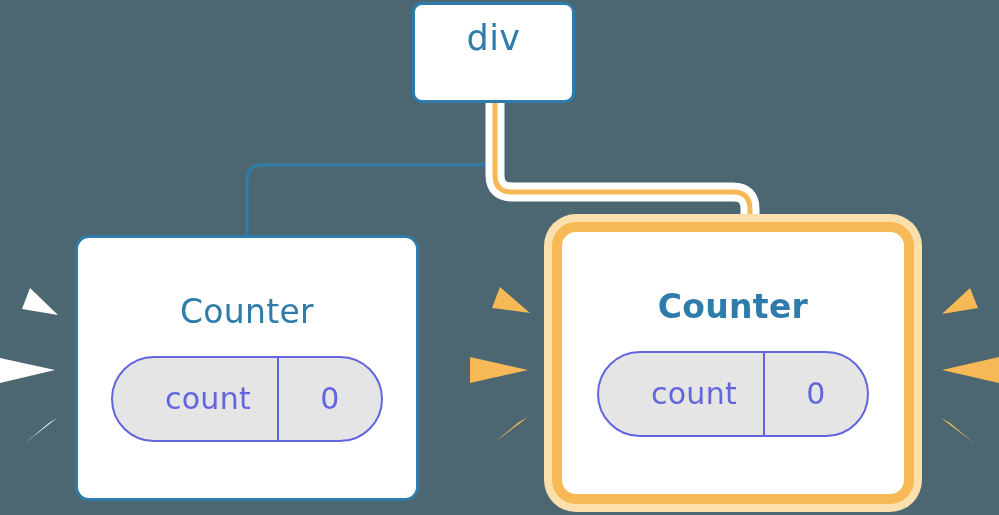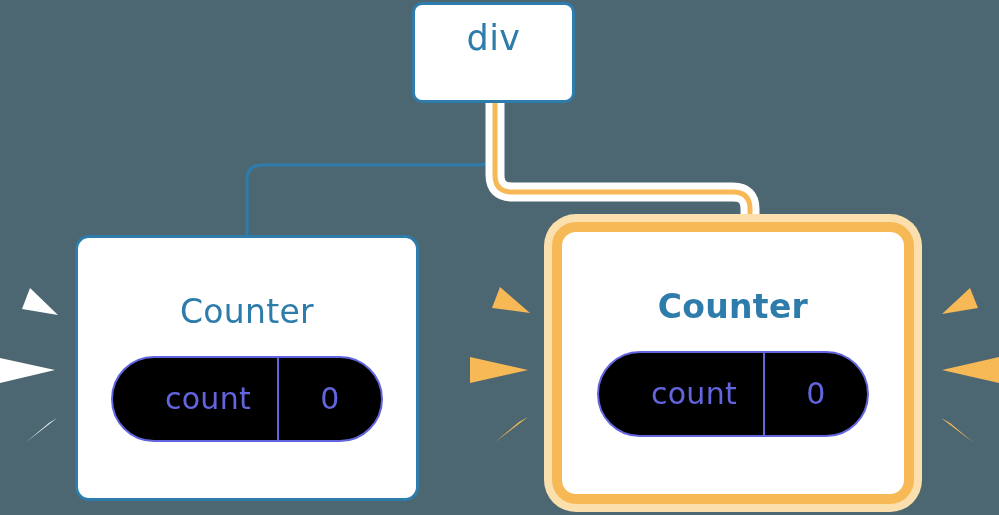--- a/index.html
+++ b/index.html
@@ -94,21 +94,21 @@
   }
 
   
   .capsule {
     display: flex;
     align-items: stretch;
     border: 2px solid #6265dd;
     border-radius: 999px;
     height: 82px;
     overflow: hidden;
-    background: #000000;
+    background: #e5e5e5;
   }
   .capsule-key,
   .capsule-val {
     display: flex;
     align-items: center;
     justify-content: center;
     color: #6265dd;
     font-size: 30px;
     letter-spacing: 0.3px;
   }

